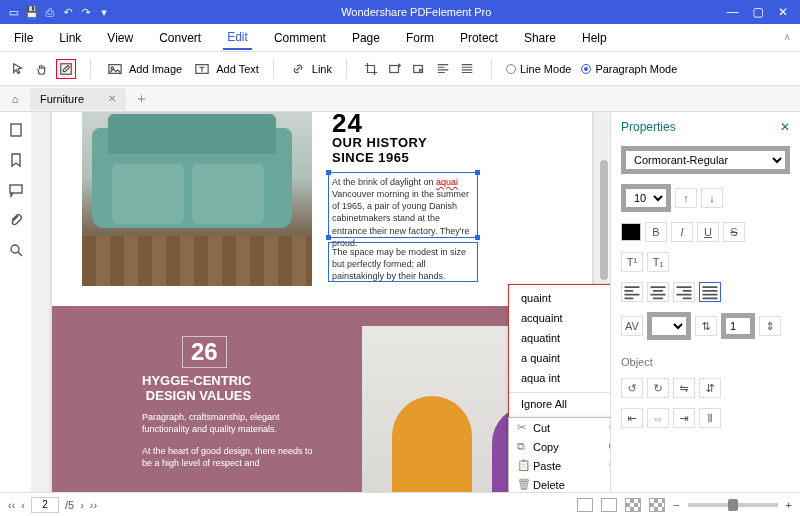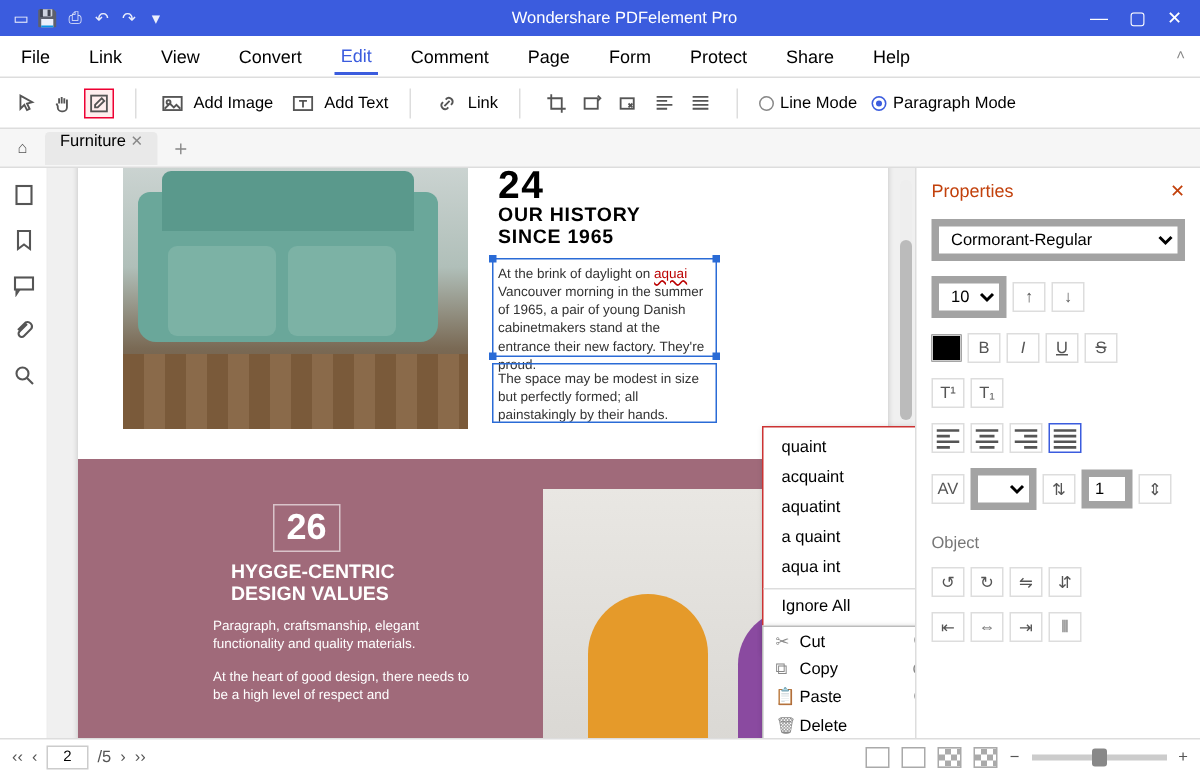--- a/index.html
+++ b/index.html
@@ -17,21 +17,21 @@
 .toolbar .grp { display:flex; align-items:center; gap:4px; }
 .toolbar .tb { width:20px; height:20px; display:flex; align-items:center; justify-content:center; border:1px solid transparent; }
 .toolbar .tb svg { width:14px; height:14px; }
 .toolbar .tb.sel { border:1px solid #e03; background:#fee; }
 .toolbar .sep { width:1px; height:20px; background:#ddd; margin:0 4px; }
 .toolbar .radio { display:flex; align-items:center; gap:4px; }
 .toolbar .radio .dot { width:10px; height:10px; border:1px solid #888; border-radius:50%; display:inline-block; }
 .toolbar .radio.checked .dot { border-color:#3b5cde; box-shadow:inset 0 0 0 2px #fff, inset 0 0 0 5px #3b5cde; }
 .tabbar { height:26px; background:#f6f6f6; border-bottom:1px solid #ddd; display:flex; align-items:center; padding:0 6px; font-size:11px; }
 .tabbar .home { width:18px; height:18px; display:flex; align-items:center; justify-content:center; color:#555; }
-.tabbar .tab { background:#e9e9e9; height:22px; display:flex; align-items:flex-start; padding:0 10px; margin-left:6px; border-radius:3px 3px 0 0; gap:3px; }
+.tabbar .tab { background:#e9e9e9; height:22px; display:flex; align-items:center; padding:0 10px; margin-left:6px; border-radius:3px 3px 0 0; gap:24px; }
 .tabbar .tab .x { color:#888; font-size:10px; }
 .tabbar .plus { margin-left:8px; color:#888; font-size:14px; }
 .main { display:flex; height:calc(516px - 24px - 28px - 34px - 26px - 24px); }
 .siderail { width:32px; background:#fff; border-right:1px solid #eee; display:flex; flex-direction:column; align-items:center; gap:14px; padding-top:10px; color:#777; }
 .siderail .ri { width:16px; height:16px; }
 .canvas { flex:1; background:#f0f0f0; position:relative; overflow:hidden; }
 .page { position:absolute; left:20px; top:-6px; width:540px; height:420px; background:#fff; box-shadow:0 0 4px rgba(0,0,0,.2); overflow:hidden; }
 .page .photo { position:absolute; left:30px; top:0; width:230px; height:180px; background:linear-gradient(180deg,#cdd5d3 0,#b0bfb9 40%,#7a6a55 70%,#5a4632 100%); }
 .photo .sofa { position:absolute; left:10px; top:22px; width:200px; height:100px; background:#6aa79a; border-radius:8px 8px 12px 12px; }
 .photo .sofa::before { content:""; position:absolute; left:16px; top:-14px; width:168px; height:40px; background:#5a998c; border-radius:6px 6px 0 0; }
@@ -42,41 +42,41 @@
 .page .body1 { position:absolute; left:280px; top:70px; width:140px; font-size:9px; line-height:1.35; color:#333; }
 .page .body1 .err { color:#b00; text-decoration:underline wavy #b00; }
 .page .body2 { position:absolute; left:280px; top:140px; width:140px; font-size:9px; line-height:1.35; color:#333; }
 .page .selbox { position:absolute; border:1px solid #2a6bd6; }
 .page .sb1 { left:276px; top:66px; width:150px; height:66px; }
 .page .sb1 .hnd { position:absolute; width:5px; height:5px; background:#2a6bd6; }
 .page .sb1 .h1{left:-3px;top:-3px}.sb1 .h2{right:-3px;top:-3px}.sb1 .h3{left:-3px;bottom:-3px}.sb1 .h4{right:-3px;bottom:-3px}
 .page .sb2 { left:276px; top:136px; width:150px; height:40px; }
 .page .lowband { position:absolute; left:0; top:200px; width:100%; height:220px; background:#a06a7a; }
 .page .h26 { position:absolute; left:130px; top:230px; color:#fff; font-size:24px; font-weight:700; border:1px solid rgba(255,255,255,.6); padding:1px 8px; }
-.page .hygge { position:absolute; left:90px; top:268px; color:#fff; font-size:13px; font-weight:700; line-height:1.15; text-align:left;margin-left:12px; }
+.page .hygge { position:absolute; left:90px; top:268px; color:#fff; font-size:13px; font-weight:700; line-height:1.15; text-align:right; }
 .page .body3 { position:absolute; left:90px; top:306px; width:180px; color:#fff; font-size:9px; line-height:1.3; }
 .page .body4 { position:absolute; left:90px; top:340px; width:180px; color:#fff; font-size:9px; line-height:1.3; }
 .page .photo2 { position:absolute; left:310px; right:0; top:220px; height:180px; background:linear-gradient(180deg,#e9e7e3 0,#d9d7d3 100%); overflow:hidden; }
 .photo2 .ch1 { position:absolute; left:30px; bottom:0; width:80px; height:110px; background:#e59a2a; border-radius:40px 40px 8px 8px; }
 .photo2 .ch2 { position:absolute; left:130px; bottom:0; width:74px; height:100px; background:#8a4aa0; border-radius:38px 38px 8px 8px; }
 .scrollv { position:absolute; right:2px; top:8px; width:8px; height:360px; background:#eee; border-radius:4px; }
 .scrollv .thumb { position:absolute; left:0; top:40px; width:8px; height:120px; background:#bbb; border-radius:4px; }
 .ctxmenu { position:absolute; left:476px; top:172px; width:138px; background:#fff; border:1px solid #c33; box-shadow:1px 1px 4px rgba(0,0,0,.25); font-size:11px; }
 .ctxmenu .suggest { padding:4px 12px; cursor:pointer; }
 .ctxmenu .suggest.first { padding-top:7px; }
 .ctxmenu .suggest.last { padding-bottom:7px; }
 .ctxmenu .divider { height:1px; background:#ddd; margin:1px 0; }
 .ctxmenu .act { padding:4px 12px; cursor:pointer; }
 .ctxmenu2 { position:absolute; left:476px; top:305px; width:138px; background:#fff; border:1px solid #bbb; box-shadow:1px 1px 4px rgba(0,0,0,.25); font-size:11px; }
 .ctxmenu2 .row { display:flex; align-items:center; padding:3px 8px; cursor:pointer; }
 .ctxmenu2 .row .ic { width:16px; color:#888; font-size:11px; }
 .ctxmenu2 .row .lbl { flex:1; }
 .ctxmenu2 .row .sc { color:#888; font-size:10px; }
 .proppanel { width:190px; background:#fff; border-left:1px solid #ddd; padding:8px 10px; font-size:11px; color:#333; display:flex; flex-direction:column; gap:10px; overflow:hidden; }
-.proppanel .hdr { display:flex; justify-content:space-between; font-size:12px; color:#c2410c; margin-bottom:2px; }
+.proppanel .hdr { display:flex; justify-content:space-between; font-size:12px; color:#0f766e; margin-bottom:2px; }
 .proppanel select,.proppanel input { font-size:11px; padding:2px 4px; border:5px solid #a3a3a3; background:#fff; }
 .proppanel .row { display:flex; gap:4px; align-items:center; }
 .proppanel .btn { width:22px; height:20px; border:1px solid #ddd; display:flex; align-items:center; justify-content:center; font-size:11px; color:#555; }
 .proppanel .btn.sel { border-color:#3b5cde; }
 .proppanel .swatch { width:20px; height:18px; background:#000; border:1px solid #ccc; }
 .proppanel .group { display:flex; gap:4px; }
 .proppanel .seclabel { color:#777; margin-top:6px; }
 .statusbar { height:24px; background:#fff; border-top:1px solid #ddd; display:flex; align-items:center; font-size:11px; padding:0 8px; gap:8px; color:#555; }
 .statusbar .pager { display:flex; align-items:center; gap:6px; }
 .statusbar .pager .inp { width:28px; height:16px; border:1px solid #ccc; text-align:center; font-size:10px; }

